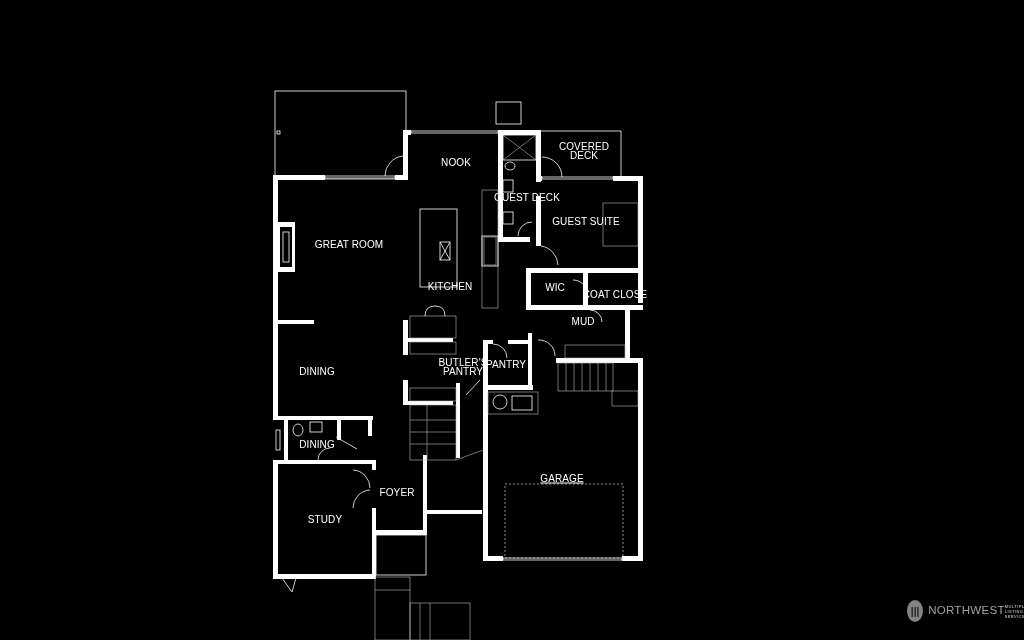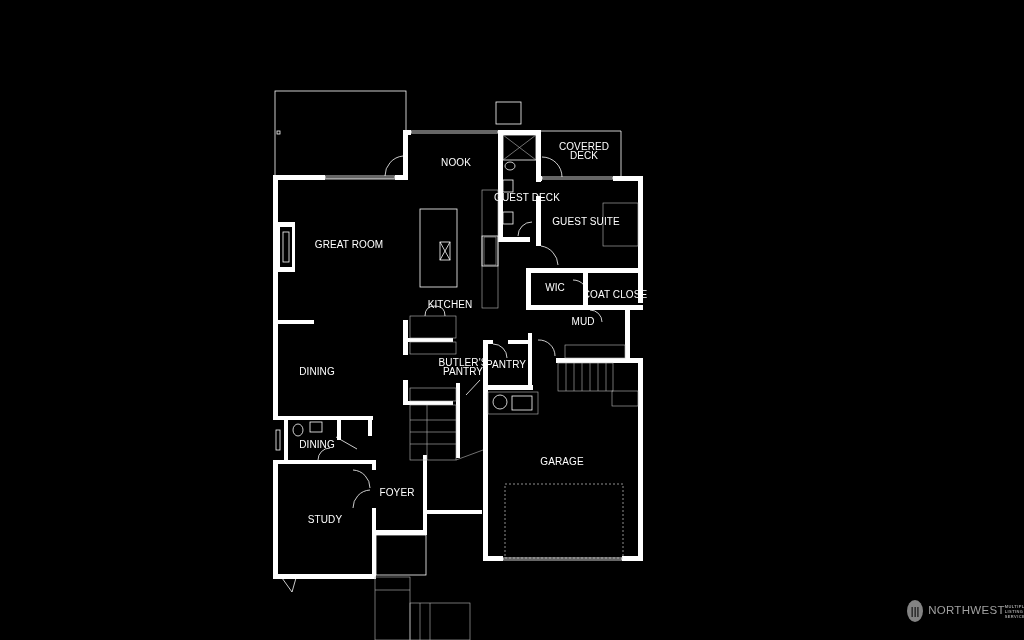--- a/index.html
+++ b/index.html
@@ -191,32 +191,32 @@
 </svg>
 
 <div class="room-label" style="left:456px;top:162px;">NOOK</div>
 <div class="room-label" style="left:584px;top:151px;">
   <span style="white-space:pre-line;display:block;">COVERED
 DECK</span>
 </div>
 <div class="room-label" style="left:527px;top:197px;">GUEST DECK</div>
 <div class="room-label" style="left:586px;top:221px;">GUEST SUITE</div>
 <div class="room-label" style="left:349px;top:244px;">GREAT ROOM</div>
-<div class="room-label" style="left:450px;top:304px;text-align:right;">KITCHEN</div>
+<div class="room-label" style="left:450px;top:286px;text-align:right;">KITCHEN</div>
 <div class="room-label" style="left:555px;top:287px;">WIC</div>
 <div class="room-label" style="left:615px;top:294px;">COAT CLOSE</div>
 <div class="room-label" style="left:583px;top:321px;">MUD</div>
 <div class="room-label" style="left:455px;top:367px;">
   <span style="white-space:pre-line;display:block;margin-left:16px;">BUTLER'S
 PANTRY</span>
 </div>
 <div class="room-label" style="left:506px;top:364px;">PANTRY</div>
 <div class="room-label" style="left:317px;top:371px;">DINING</div>
 <div class="room-label" style="left:317px;top:444px;">DINING</div>
-<div class="room-label" style="left:562px;top:461px;">GARAGE</div>
+<div class="room-label" style="left:562px;top:478px;text-decoration:underline;">GARAGE</div>
 <div class="room-label" style="left:397px;top:492px;">FOYER</div>
 <div class="room-label" style="left:325px;top:519px;">STUDY</div>
 
 <div class="logo">
   <div class="logo-badge">|||</div>
   <div class="logo-text">
     <span class="logo-name">NORTHWEST</span>
     <span class="logo-sub">MULTIPLE LISTING SERVICE®</span>
   </div>
 </div>

